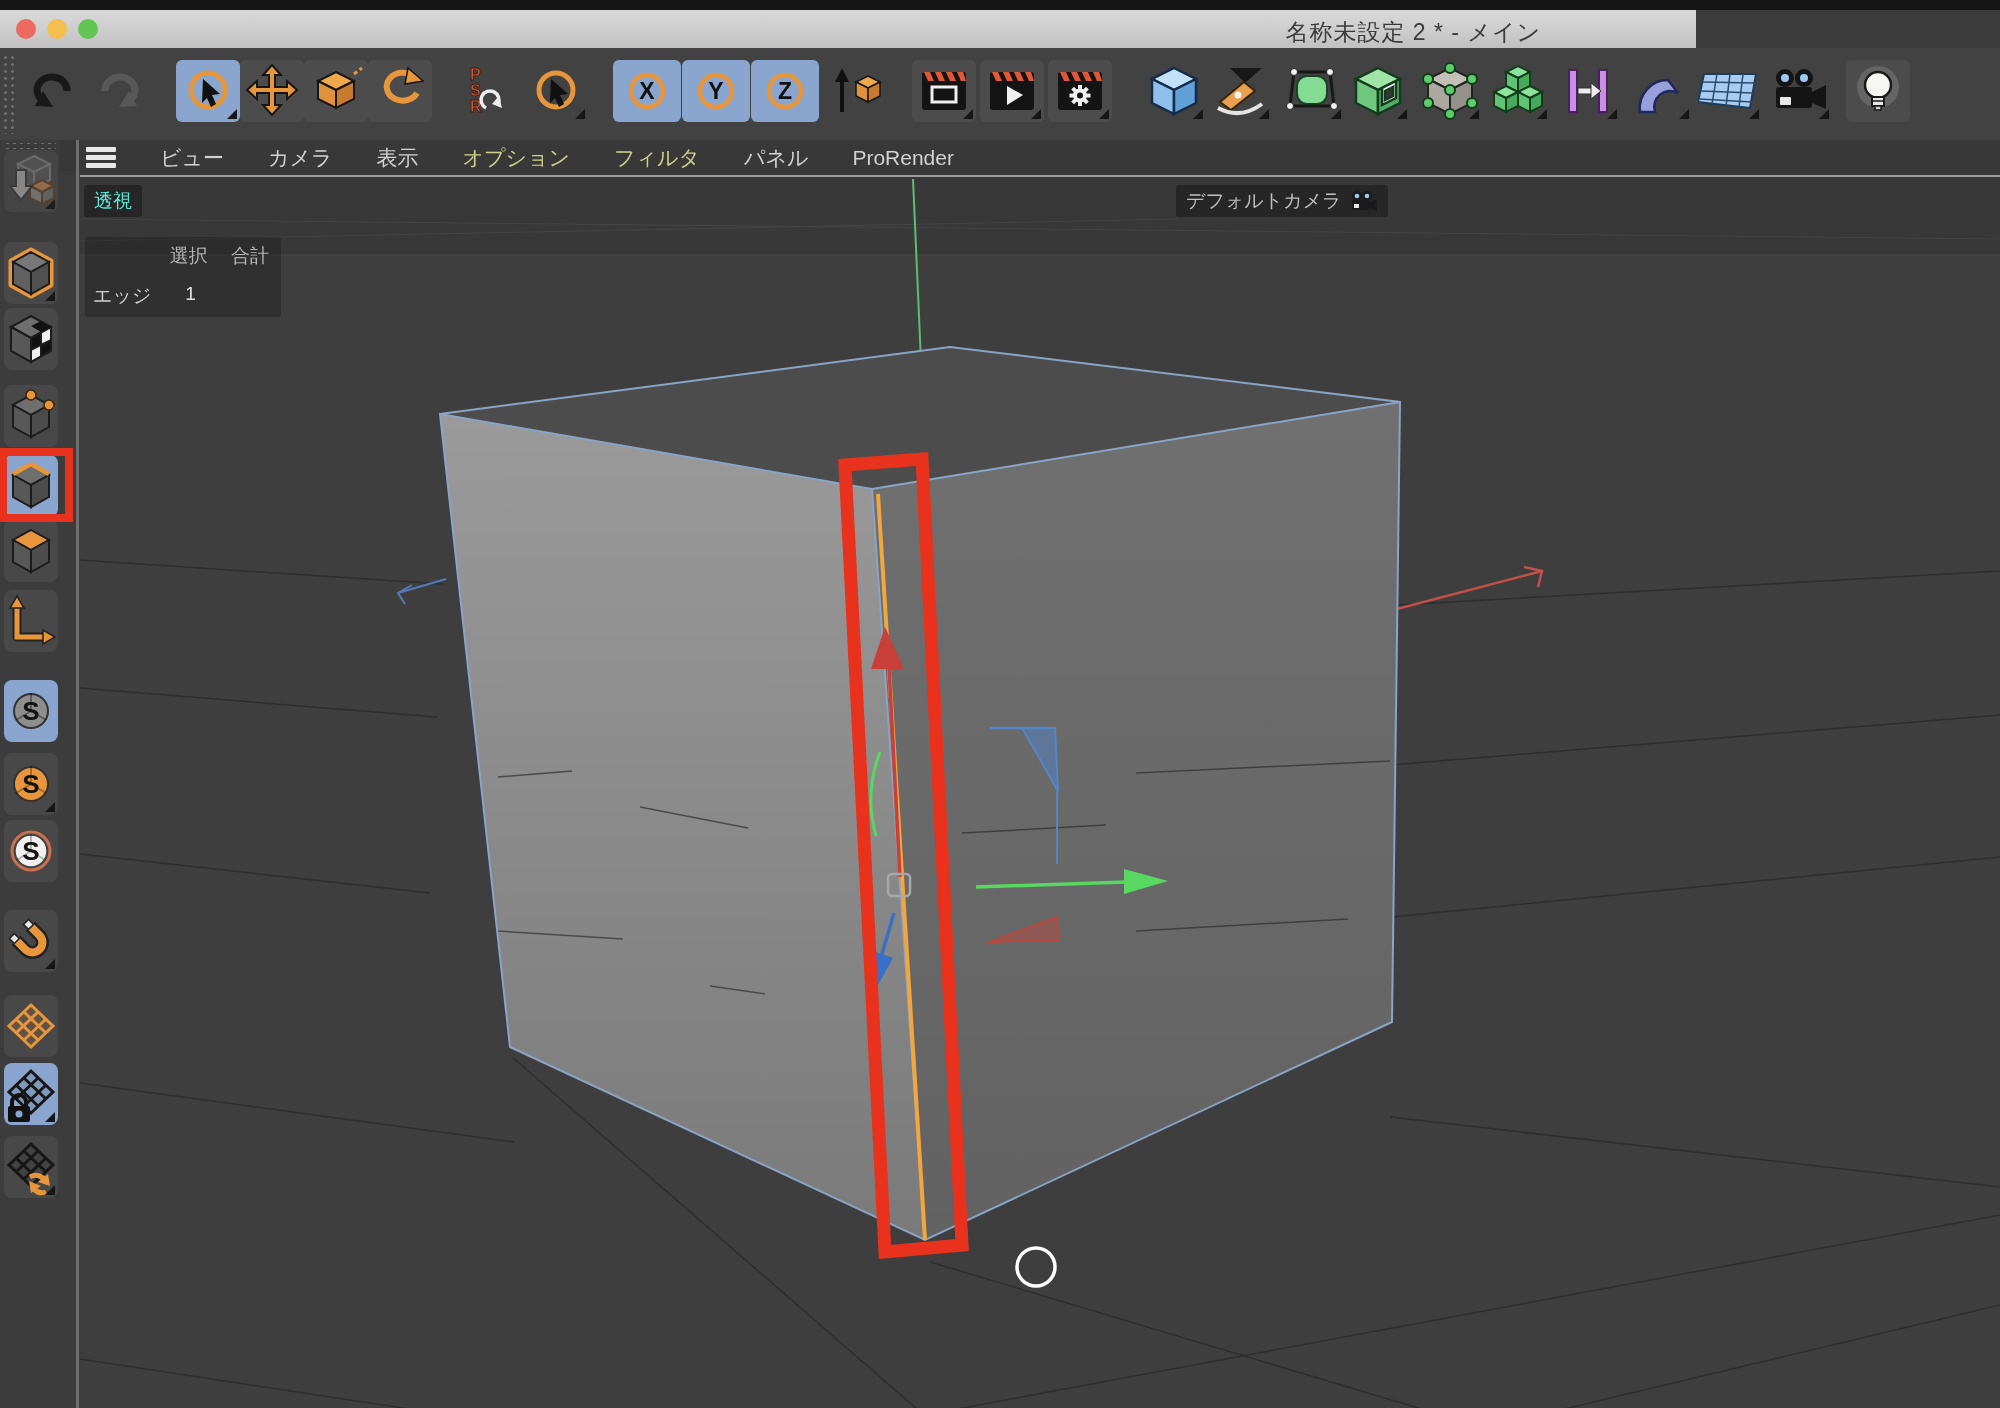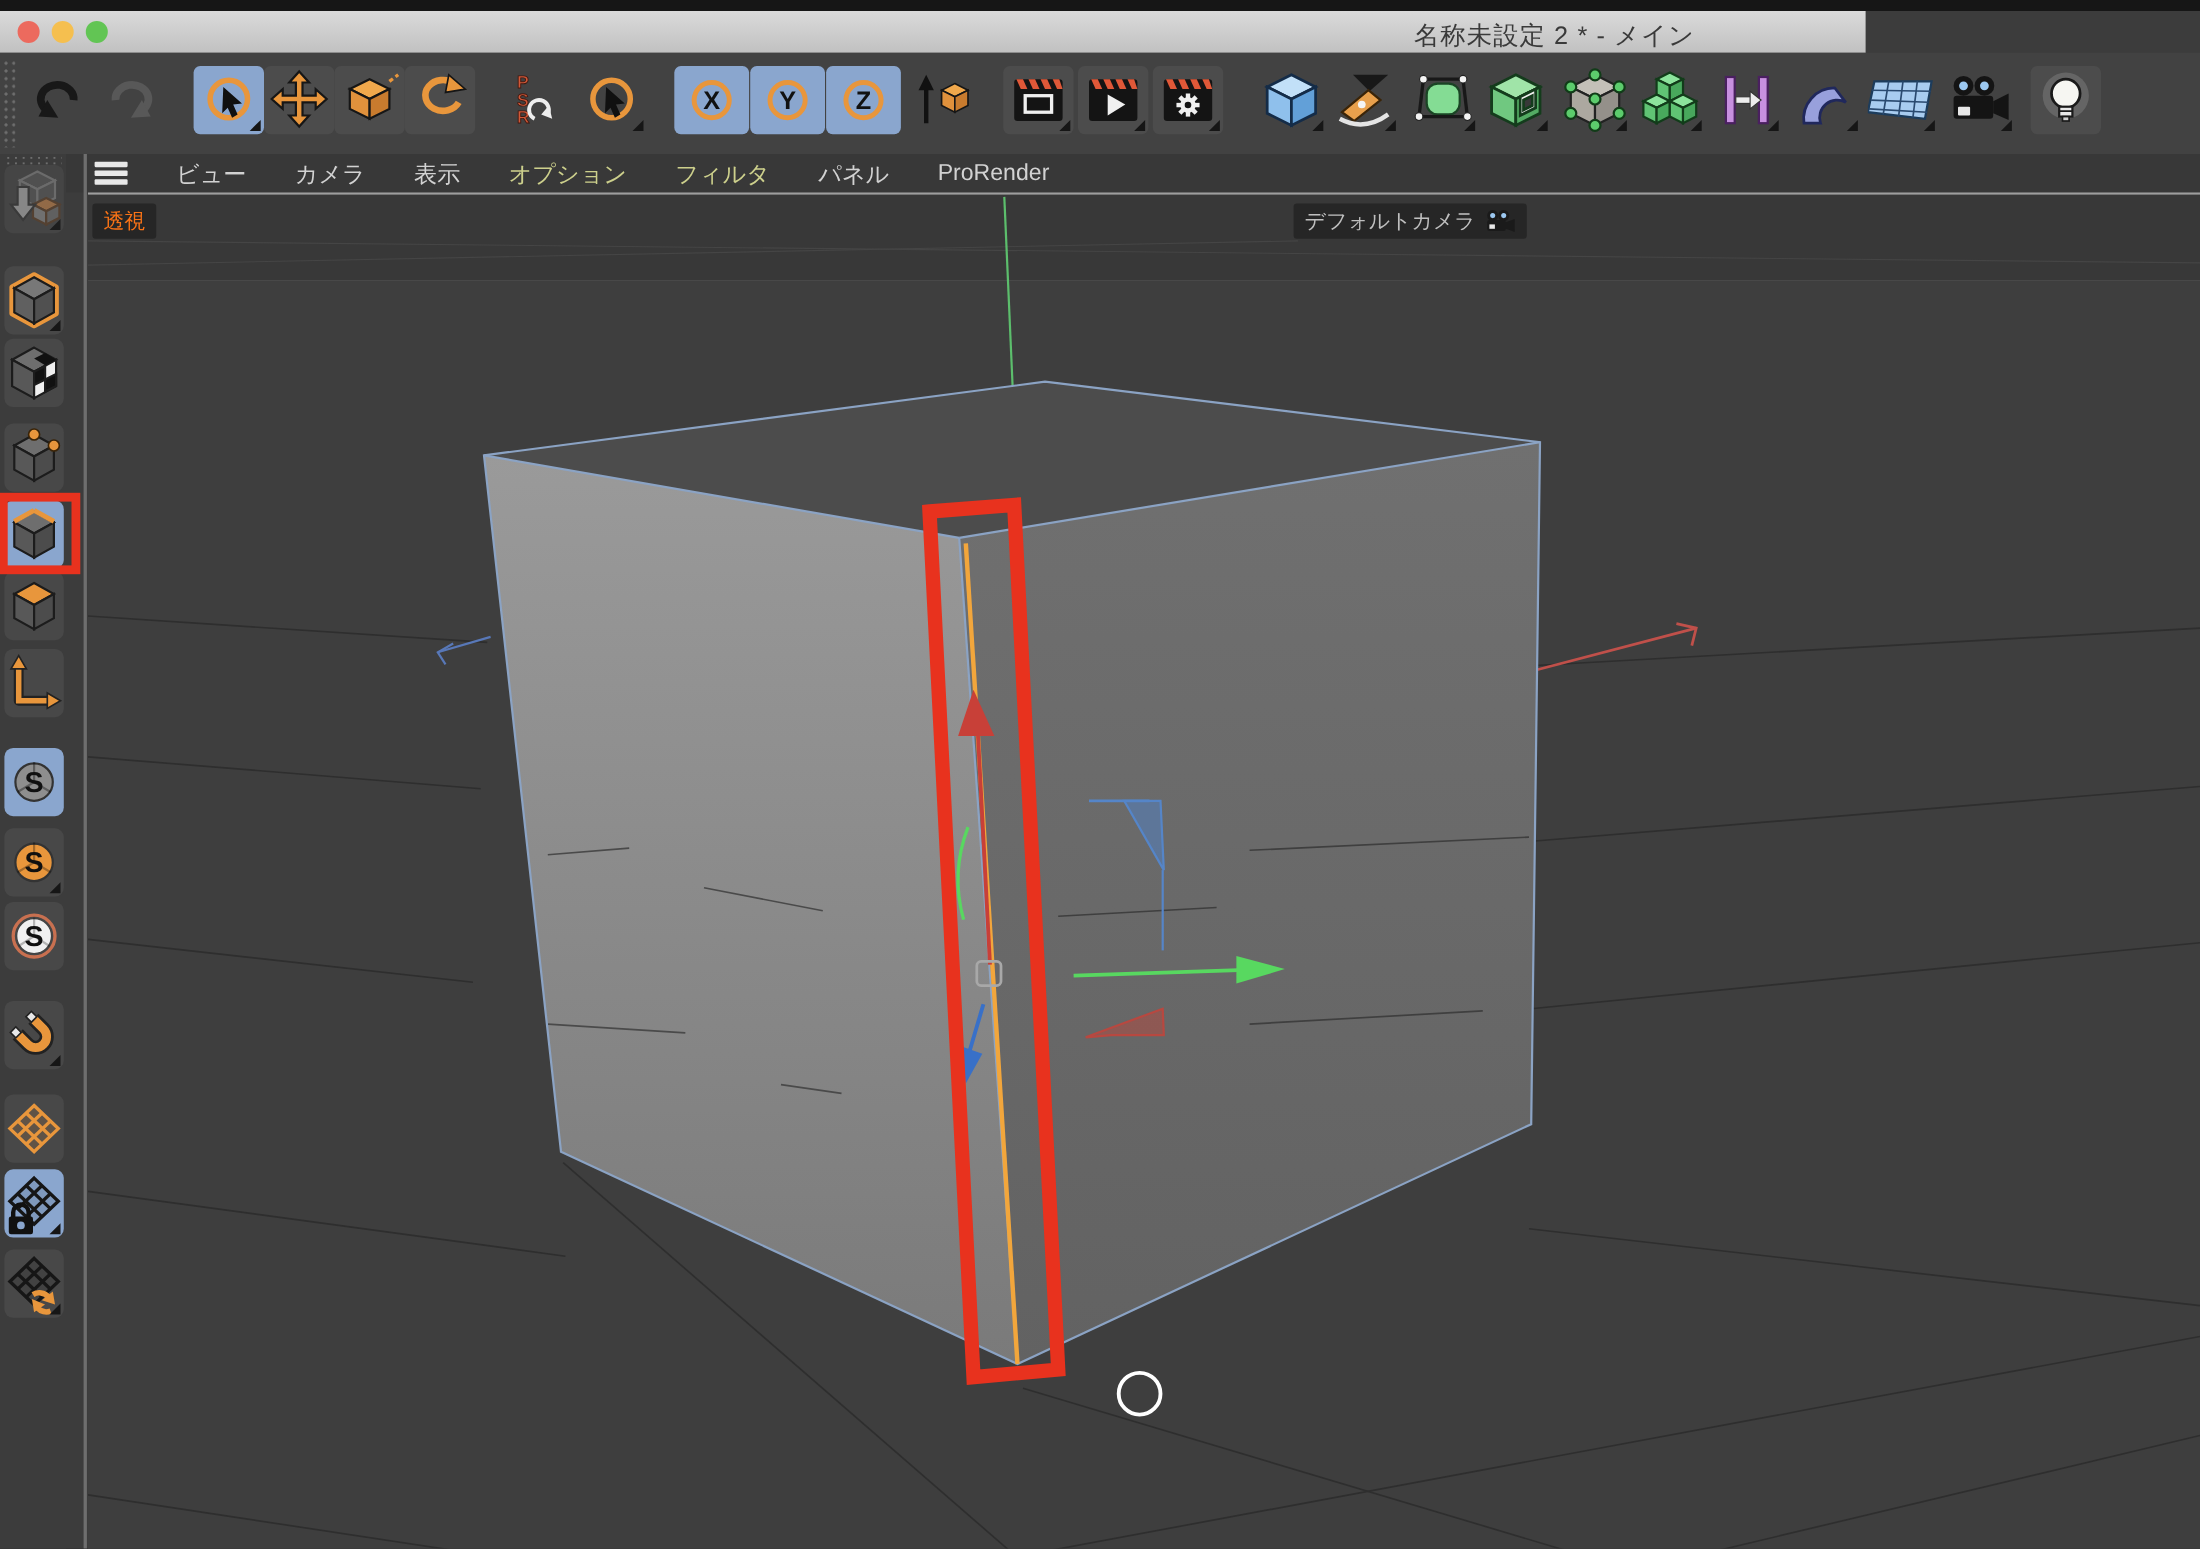--- a/index.html
+++ b/index.html
@@ -26,21 +26,21 @@
   
   #sidebar{position:absolute;left:0;top:140px;width:60px;height:1268px;background:#3c3c3c;}
   #sidebar .dots{position:absolute;left:4px;top:1px;width:52px;height:9px;background-image:radial-gradient(#6e6e6e 1.2px,transparent 1.4px);background-size:7px 5px;}
   .sbtn{position:absolute;left:4px;width:54px;height:62px;background:#484848;border-radius:8px;}
   .sbtn.blue{background:#8aa6ce;}
   .sbtn svg{width:100%;height:100%;display:block;}
   #sep-line{position:absolute;left:76px;top:140px;width:3px;height:1268px;background:#6e6e6e;}
   
   #viewport{position:absolute;left:80px;top:175px;width:1920px;height:1233px;background:#3e3e3e;border-top:2px solid #9e9e9e;}
   #viewport svg.scene{position:absolute;left:0;top:0;}
-  .vp-label{position:absolute;background:rgba(24,24,24,.55);color:#f97316;font-size:19px;padding:3px 10px;border-radius:3px;}
+  .vp-label{position:absolute;background:rgba(24,24,24,.55);color:#5eead4;font-size:19px;padding:3px 10px;border-radius:3px;}
   #view-label{left:4px;top:8px;}
   #cam-label{left:1096px;top:8px;display:flex;align-items:center;gap:8px;color:#bfbfbf;}
   #sel-panel{position:absolute;left:5px;top:60px;width:180px;background:rgba(30,30,30,.45);color:#cfcfcf;font-size:19px;border-radius:3px;padding:6px 8px 8px 8px;}
   #sel-head{text-align:right;color:#b5b5b5;padding-right:4px;}
   #sel-head span{margin-left:18px;}
   #sel-row{margin-top:14px;display:flex;}
   #sel-row .v{margin-left:34px;color:#e2e2e2;}
   text{font-family:"Liberation Sans","DejaVu Sans",sans-serif;}
 </style>
 </head>
@@ -667,15 +667,25 @@
         <circle cx="7" cy="6" r="5" fill="#1a1a1a"></circle>
           <circle cx="17" cy="6" r="5" fill="#1a1a1a"></circle>
         <circle cx="7" cy="6" r="2.3" fill="#9cc8f0"></circle>
           <circle cx="17" cy="6" r="2.3" fill="#9cc8f0"></circle>
         <rect x="2" y="10" width="17" height="10" rx="2" fill="#1a1a1a"></rect>
         <rect x="4" y="14" width="5" height="4" fill="#e8e8e8"></rect>
         <polygon points="19,12 27,9 27,21 19,18" fill="#1a1a1a"></polygon>
       </svg>
     </div>
 
+    <div id="sel-panel">
+      <div id="sel-head">
+        <span>選択</span>
+        <span>合計</span>
+      </div>
+      <div id="sel-row">
+        <span class="k">エッジ</span>
+        <span class="v">1</span>
+      </div>
+    </div>
   </div>
 
 </div>
 
 </body></html>

